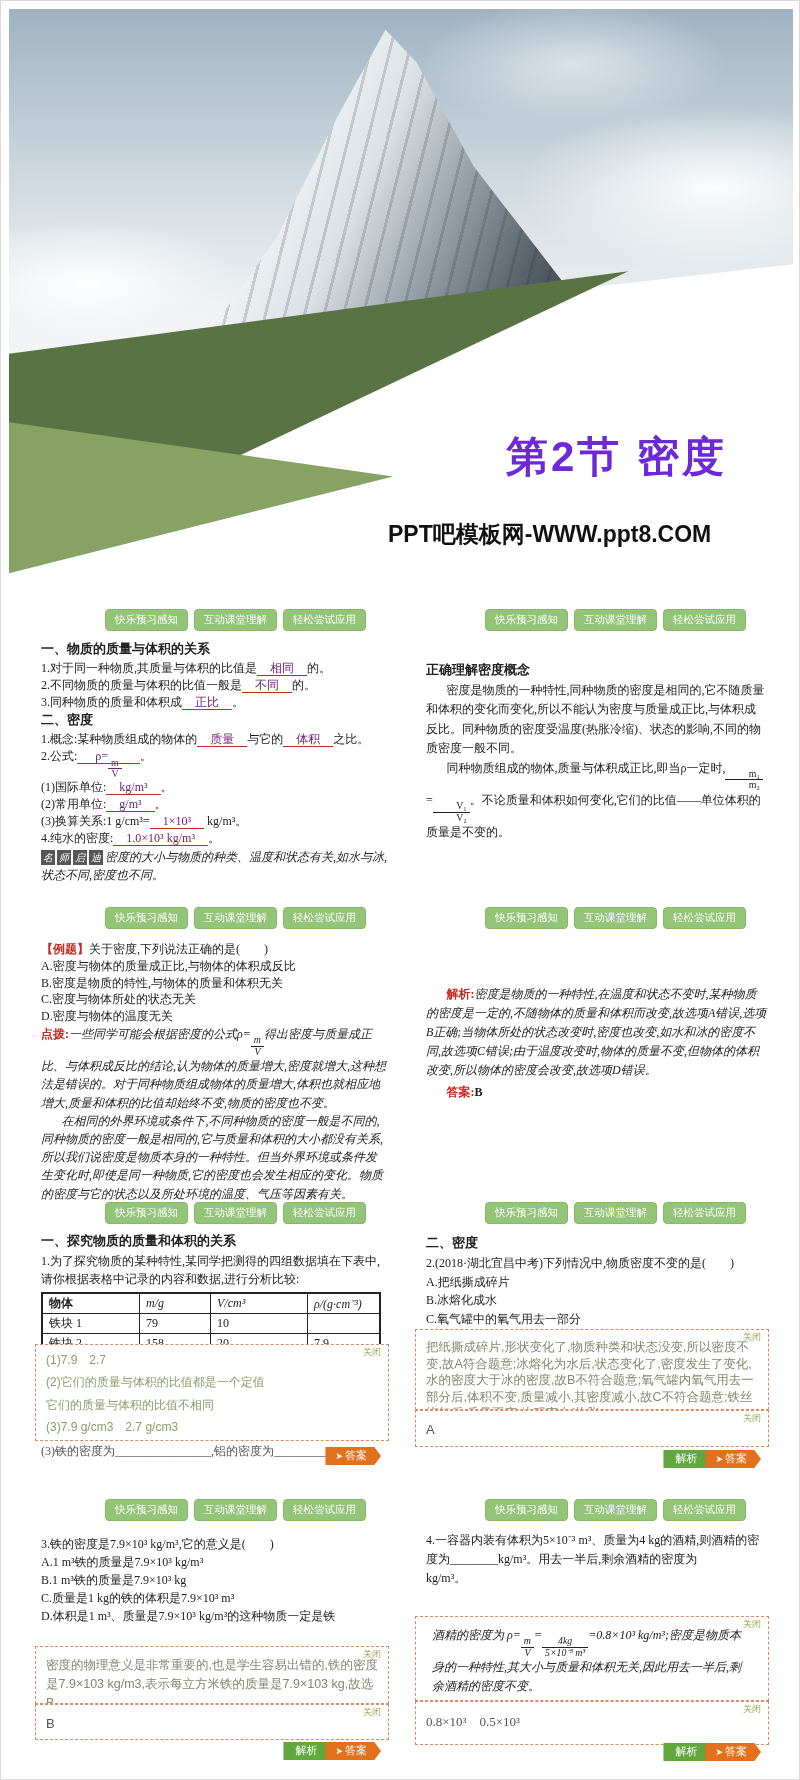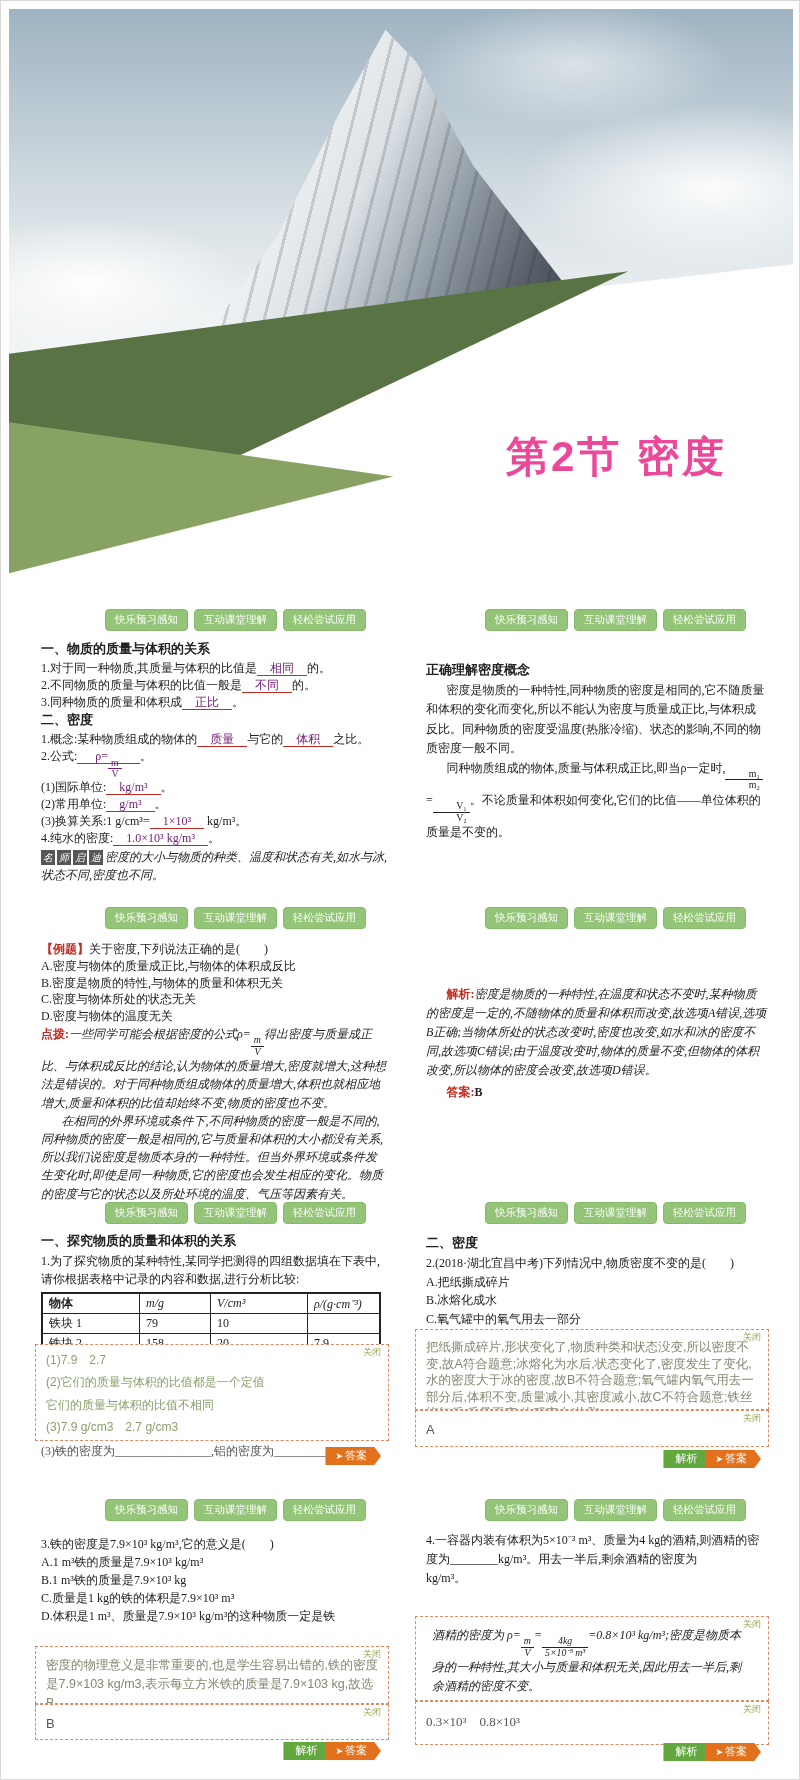--- a/index.html
+++ b/index.html
@@ -15,21 +15,21 @@
       radial-gradient(ellipse 220px 90px at 72% 16%, rgba(255,255,255,.55), rgba(255,255,255,0) 70%),
       linear-gradient(180deg,#9fb3c2 0%,#bccad4 30%,#dde4e8 65%,#f3f5f6 100%);}
   .mtn{position:absolute;left:17%;bottom:0;width:66%;height:94%;
     clip-path:polygon(47% 0,38% 26%,26% 64%,10% 100%,92% 100%,64% 42%,53% 10%);
     background:linear-gradient(115deg,#fafcfd 24%,#dbe1e5 44%,#9aa4ac 58%,#59626b 74%,#31383f 90%);}
   .mtn::after{content:"";position:absolute;inset:0;opacity:.35;
     background:repeating-linear-gradient(104deg,transparent 0 16px,rgba(34,40,46,.5) 16px 19px);}
   .tri{position:absolute;inset:0;}
   .tri-dark{background:#5a7344;clip-path:polygon(79% 46%,0 60.5%,0 97.5%);}
   .tri-light{background:#87a263;clip-path:polygon(0 72.5%,49% 82%,0 99%);}
-  .hero-title{position:absolute;left:497px;top:420px;font-family:"Liberation Sans",sans-serif;font-size:42px;font-weight:800;letter-spacing:3px;color:#ec4899;}
+  .hero-title{position:absolute;left:497px;top:420px;font-family:"Liberation Sans",sans-serif;font-size:42px;font-weight:800;letter-spacing:3px;color:#6d28d9;}
   .hero-site{position:absolute;left:379px;top:510px;font-family:"Liberation Sans",sans-serif;font-size:23px;font-weight:700;color:#111;}
   
   .slide{position:absolute;width:360px;height:294px;}
   .navrow{display:flex;justify-content:flex-end;gap:6px;padding:8px 25px 0 0;}
   .nv{background:#94c478;color:#fff;font-family:"Liberation Sans",sans-serif;font-size:10.5px;padding:3px 9px;border-radius:4px;border:1px solid #86b96a;white-space:nowrap;}
   .content{padding:0 4px 0 10px;font-size:12px;}
   .h{font-family:"Liberation Sans",sans-serif;font-weight:bold;font-size:13px;margin:1px 0 2px;}
   .ln{margin:0;line-height:1.4;}
   .red{color:#c22b21;font-weight:bold;}
   .blank{color:#701a75;border-bottom:1px solid #c22b21;padding:0 13px;}
@@ -59,20 +59,21 @@
 
 <div class="page">
 
   <div class="hero">
     <div class="photo">
       <div class="mtn"></div>
     </div>
     <div class="tri tri-dark"></div>
     <div class="tri tri-light"></div>
     <div class="hero-title">第2节 密度</div>
+    <div class="hero-site">PPT吧模板网-WWW.ppt8.COM</div>
   </div>
 
   <section class="slide" style="left:30px;top:600px;">
     <div class="navrow">
       <span class="nv">快乐预习感知</span>
       <span class="nv">互动课堂理解</span>
       <span class="nv">轻松尝试应用</span>
     </div>
     <div class="content" style="margin-top:9px;">
       <div class="h">一、物质的质量与体积的关系</div>
@@ -275,21 +276,21 @@
       <p class="ovi"><span>酒精的密度为 ρ=</span><span class="fr">
             <span class="fn">m</span>
             <span class="fd">V</span>
           </span><span>=</span><span class="fr">
             <span class="fn">4kg</span>
             <span class="fd">5×10⁻³ m³</span>
           </span><span>=0.8×10³ kg/m³;密度是物质本身的一种特性,其大小与质量和体积无关,因此用去一半后,剩余酒精的密度不变。</span></p>
     </div>
     <div class="ov" style="top:210px;height:44px;">
       <span class="close">关闭</span>
-      <p class="ansA" style="font-family:'Liberation Serif',serif;">0.3×10³　0.8×10³</p>
+      <p class="ansA" style="font-family:'Liberation Serif',serif;">0.8×10³　0.5×10³</p>
     </div>
     <div class="ansrow" style="top:252px;">
       <span class="bj">解析</span>
       <span class="bd">
           <i class="arr">➤</i>
           <span>答案</span>
         </span>
     </div>
   </section>
 

